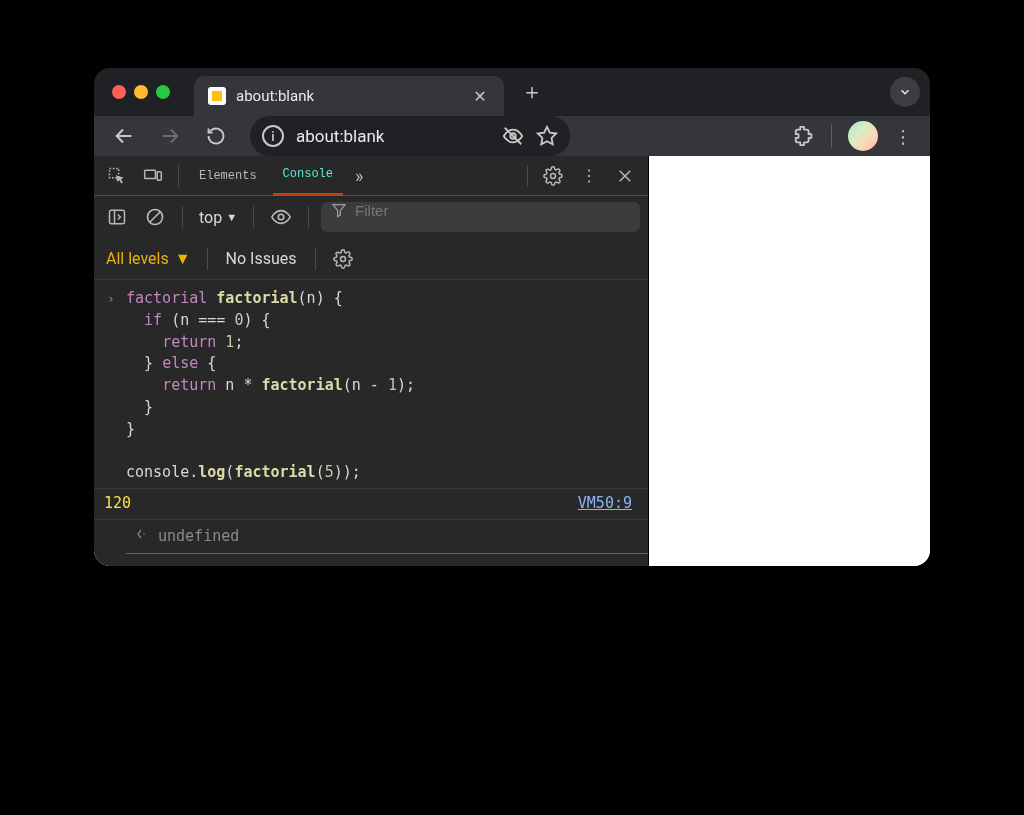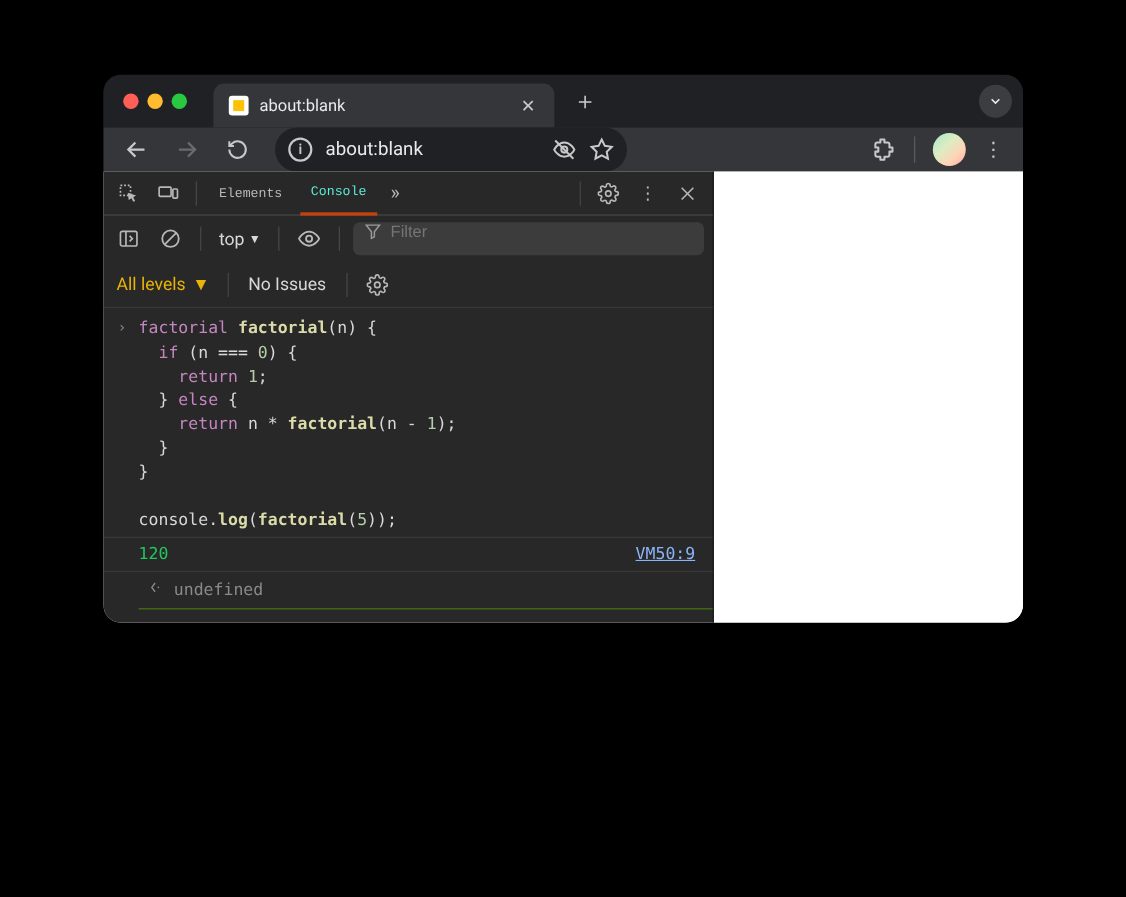--- a/index.html
+++ b/index.html
@@ -187,21 +187,21 @@
   font-size: 15px;
   line-height: 1.45;
   overflow: auto;
   padding: 4px 0;
 }
 .console-entry { padding: 4px 10px 4px 10px; }
 .entry-row { display: flex; gap: 8px; }
 .gutter { width: 14px; text-align: center; color: #8a8a8a; flex-shrink: 0; user-select: none; font-size: 13px; padding-top: 2px;}
 .entry-content { flex: 1; white-space: pre; color: #d8d8d8; }
 .result-row { display: flex; align-items: center; padding: 4px 10px; border-bottom: 1px solid #3a3a3a; border-top: 1px solid #3a3a3a; }
-.result-val { color: #22c55e; margin-left: 22px; flex: 1; }
+.result-val { color: #fde047; flex: 1; }
 .result-src { color: #8ab4f8; text-decoration: underline; cursor: pointer; margin-right: 6px; }
 .return-row { display: flex; gap: 8px; padding: 6px 10px; color: #8a8a8a; font-style: normal; border-bottom: 1px solid #4d7c0f; margin-left: 32px;}
 .return-row .gutter { color: #8a8a8a; }
 .return-row .gutter svg { display:block; }
 .prompt-row { display: flex; gap: 8px; padding: 6px 10px; }
 .prompt-row .gutter { color: #6aa2ff; }
 
 
 .tk-kw { color: #c586c0; }
 .tk-fn { color: #dcdcaa; font-weight: bold; }

